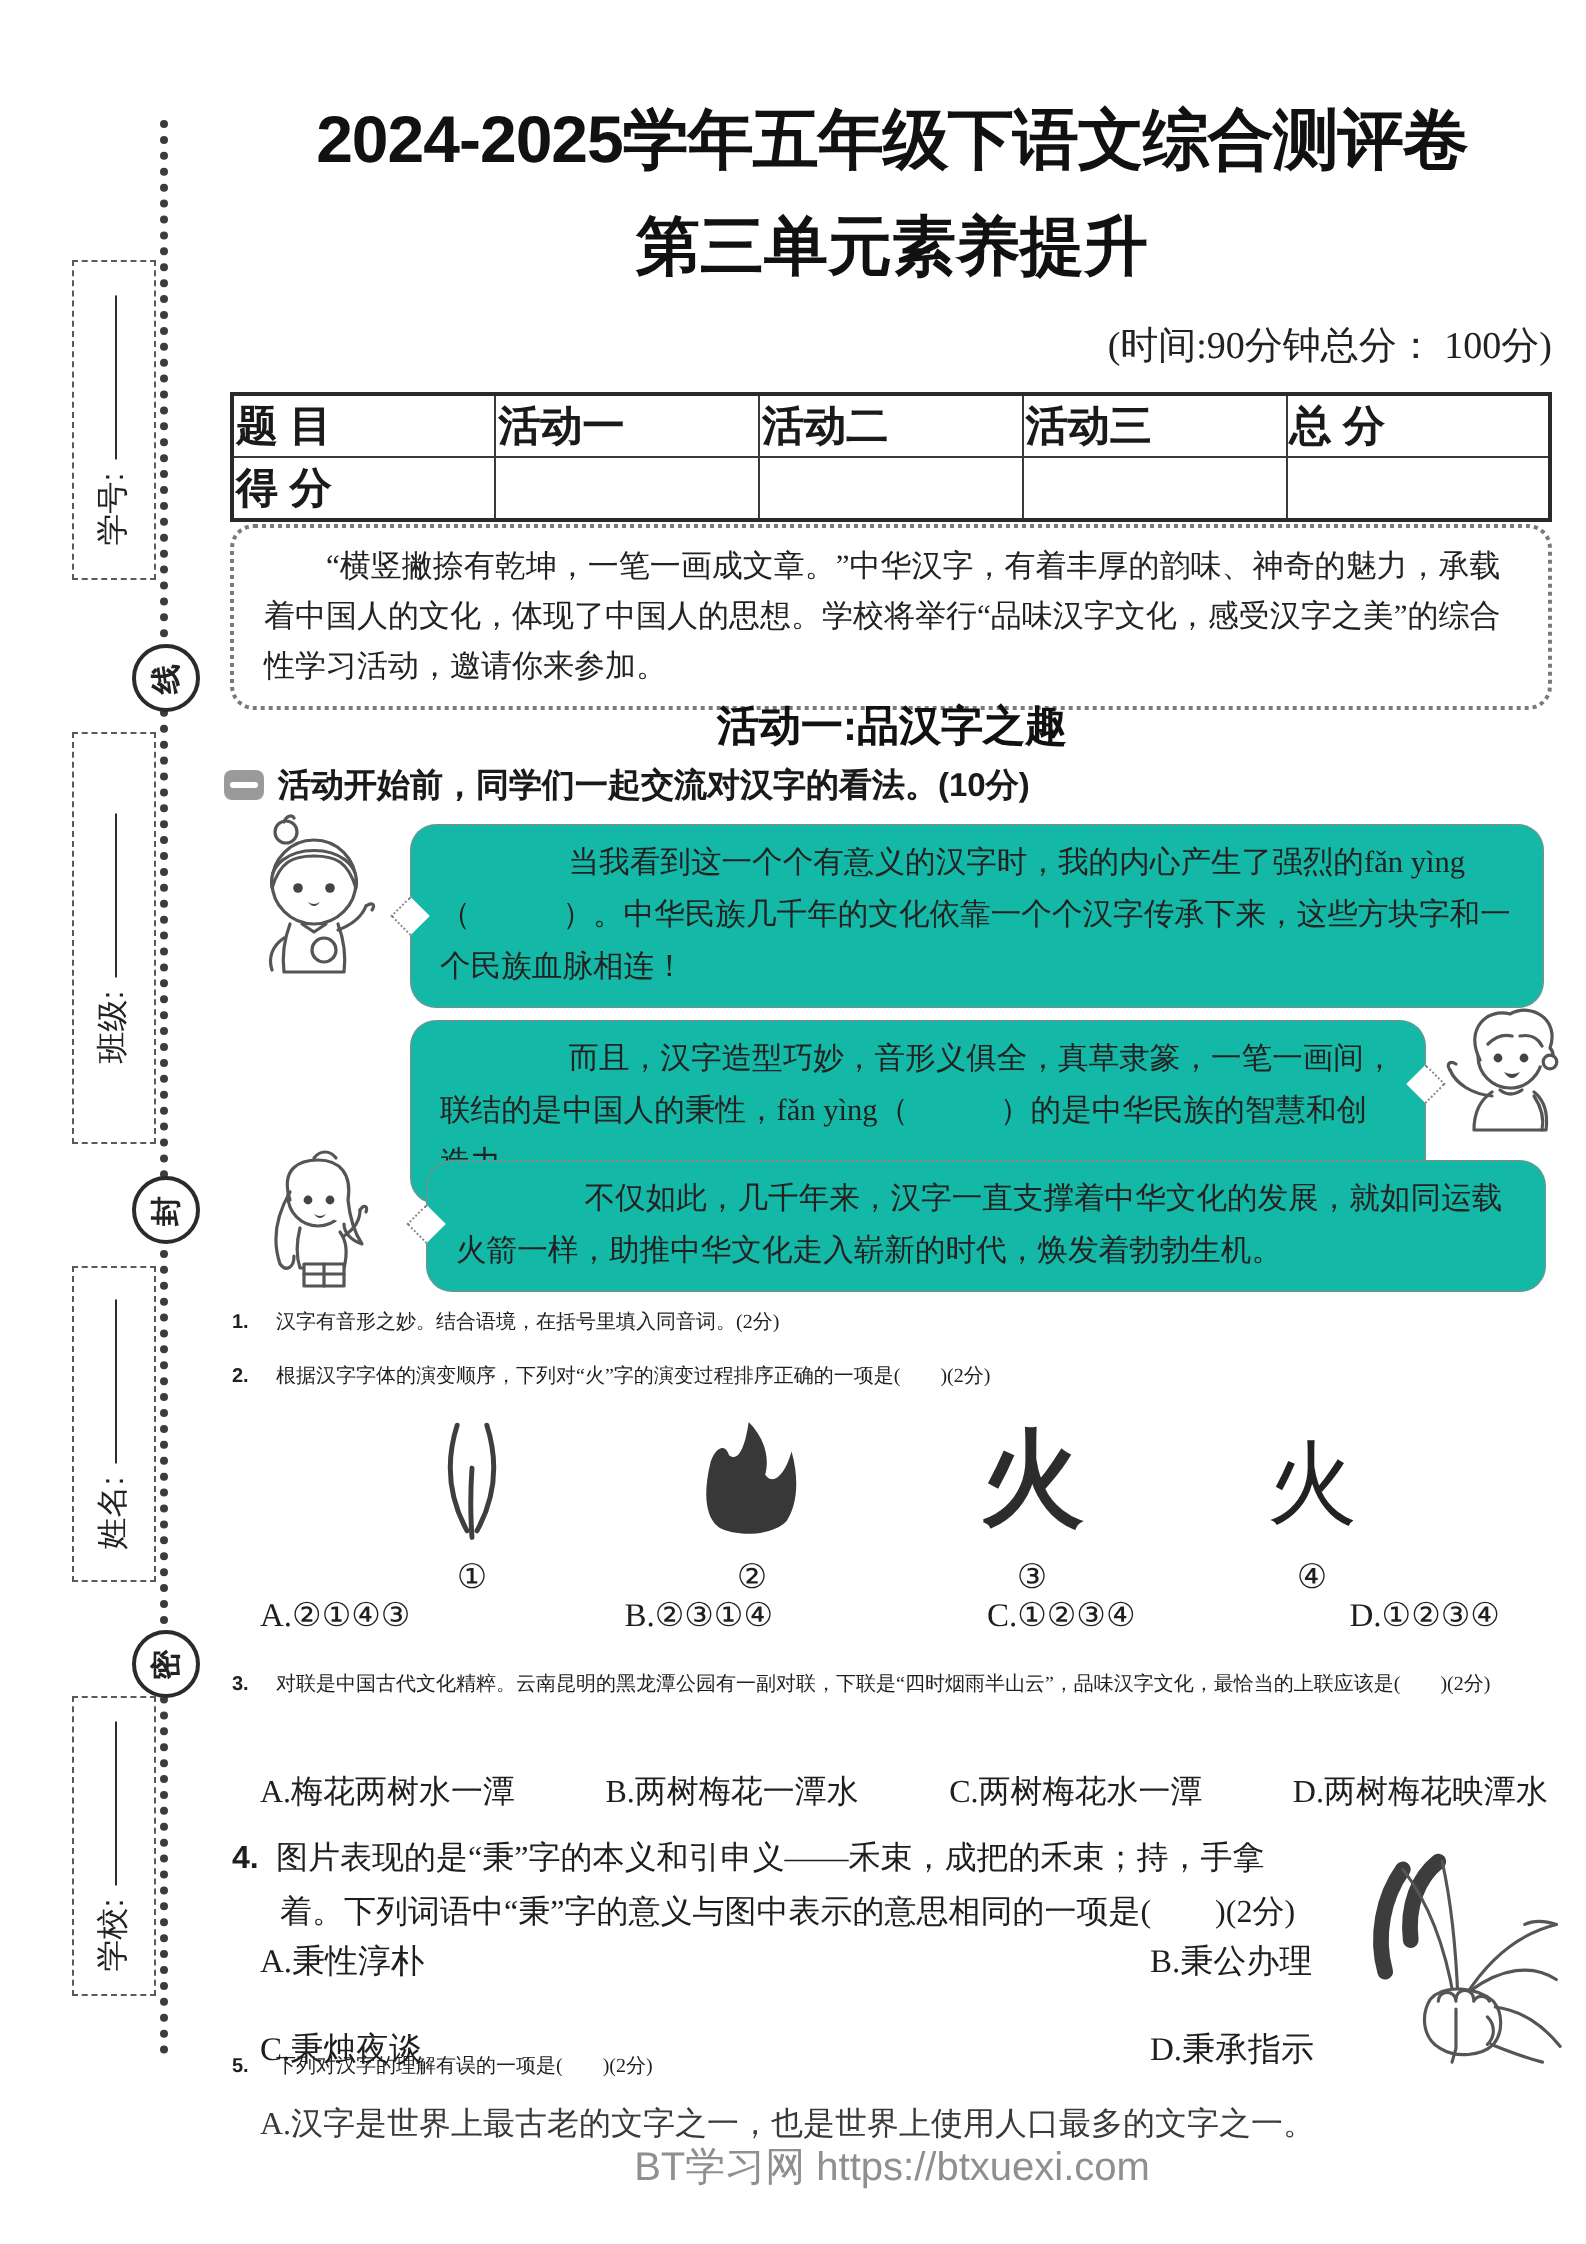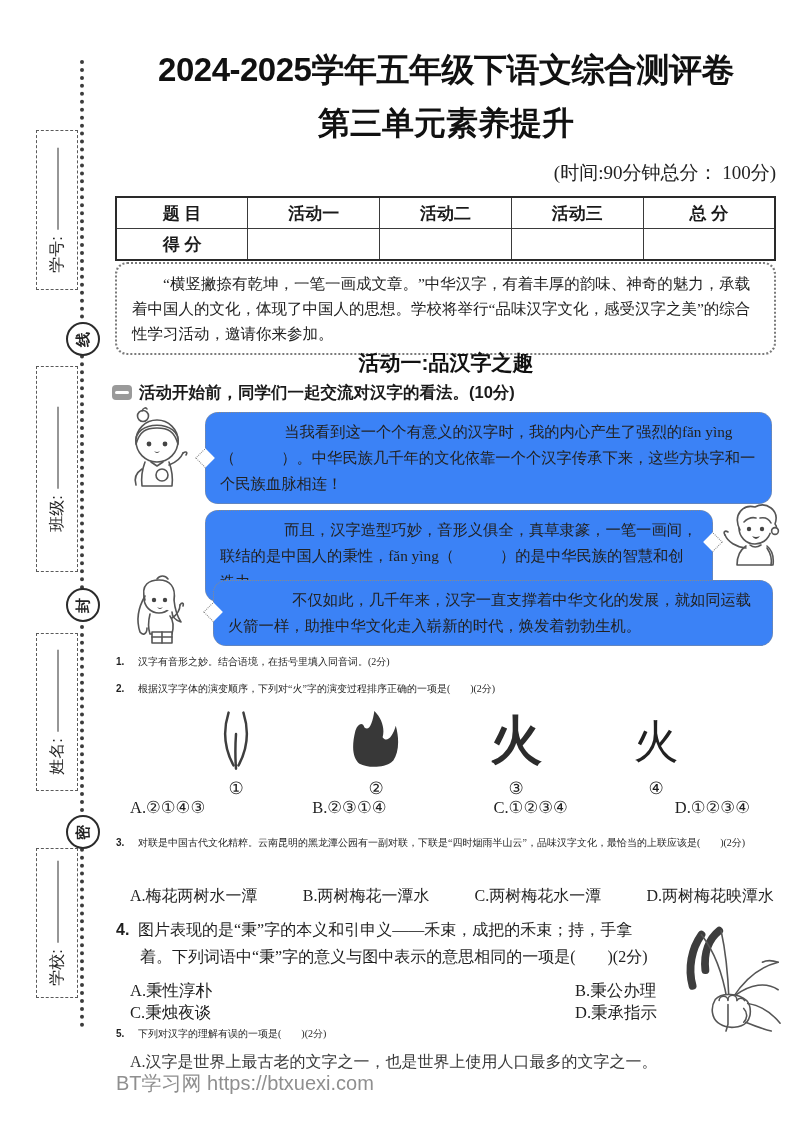--- a/index.html
+++ b/index.html
@@ -20,61 +20,61 @@
 
   
   .title1{left:116px;top:48px;width:660px;text-align:center;font-family:"Liberation Sans","DejaVu Sans",sans-serif;
           font-weight:800;font-size:33px;letter-spacing:-0.5px;color:#111;}
   .title2{left:116px;top:102px;width:660px;text-align:center;font-family:"Liberation Sans","DejaVu Sans",sans-serif;
           font-weight:800;font-size:32px;color:#111;}
   .time-line{left:116px;top:160px;width:660px;text-align:right;font-size:19px;color:#222;}
 
   
   .score-table{position:absolute;left:115px;top:196px;width:661px;border-collapse:collapse;table-layout:fixed;}
-  .score-table td{border:1px solid #3a3a3a;height:28px;text-align:center;
-                  font-family:"Liberation Sans","DejaVu Sans",sans-serif;font-size:17px;font-weight:bold;color:#1a1a1a;}
+  .score-table td{border:1px solid #3a3a3a;height:28px;text-align:left;
+                  font-family:"Liberation Sans","DejaVu Sans",sans-serif;font-size:21px;font-weight:bold;color:#1a1a1a;}
   .score-table{border:2px solid #2a2a2a;}
 
   
   .intro-box{left:115px;top:262px;width:661px;box-sizing:border-box;border:2px dotted #7a7a7a;border-radius:12px;
              padding:7px 15px;font-size:15.5px;line-height:25px;color:#222;}
   .intro-box p{margin:0;text-indent:2em;}
 
   .sec-title{left:116px;top:349px;width:660px;text-align:center;
              font-family:"Liberation Sans","DejaVu Sans",sans-serif;font-weight:800;font-size:21px;color:#111;}
   .lead-row{left:112px;top:382px;width:668px;display:flex;gap:7px;
             font-family:"Liberation Sans","DejaVu Sans",sans-serif;font-weight:700;font-size:16.5px;color:#1a1a1a;}
   .lead-icon{flex:0 0 20px;width:20px;height:15px;background:#9a9a9a;border-radius:4px;margin-top:3px;position:relative;}
   .lead-icon::after{content:"";position:absolute;left:3px;right:3px;top:6px;height:3px;background:#fff;border-radius:2px;}
 
   
   .bubble{position:absolute;box-sizing:border-box;border:1.6px dotted #8a8a8a;border-radius:13px;
-          padding:6px 14px;font-size:15.3px;line-height:26px;color:#222;background:#3b82f6;}
+          padding:6px 14px;font-size:15.3px;line-height:26px;color:#222;background:#14b8a6;}
   .bubble p{margin:0;text-indent:4.2em;}
   .tail{position:absolute;width:13px;height:13px;background:#fff;}
   .tail-l{left:-8px;border-left:1.6px dotted #8a8a8a;border-bottom:1.6px dotted #8a8a8a;transform:rotate(45deg);}
   .tail-r{right:-8px;border-right:1.6px dotted #8a8a8a;border-top:1.6px dotted #8a8a8a;transform:rotate(45deg);}
   .avatar svg{display:block;}
 
   
   .q{position:absolute;left:116px;width:662px;font-size:10px;line-height:26px;color:#1f1f1f;padding-left:24px;box-sizing:border-box;}
   .qn{display:inline-block;width:22px;margin-left:-24px;font-family:"Liberation Sans","DejaVu Sans",sans-serif;font-weight:800;}
   .glyph-row{left:116px;top:702px;width:660px;display:flex;justify-content:center;gap:52px;}
   .gcell{width:88px;text-align:center;}
   .gimg{height:70px;display:flex;align-items:flex-end;justify-content:center;}
   .fire3{font-size:52px;font-weight:bold;line-height:62px;color:#2c2c2c;}
   .fire4{font-size:45px;line-height:60px;color:#222;}
   .glabel{font-size:17px;margin-top:6px;color:#1f1f1f;}
   .optrow{position:absolute;display:flex;justify-content:space-between;font-size:16.5px;color:#1f1f1f;}
   .q4-wrap{position:absolute;left:116px;top:916px;width:662px;}
   .q4-text{padding-left:24px;padding-right:128px;font-size:16px;line-height:27px;box-sizing:border-box;}
-  .q4-opts{display:grid;grid-template-columns:445px auto;row-gap:0;margin-top:10px;padding-left:14px;font-size:16.5px;}
+  .q4-opts{display:grid;grid-template-columns:445px auto;row-gap:22px;margin-top:0;padding-left:14px;font-size:16.5px;}
   .grain{position:absolute;right:-8px;top:4px;}
   .q5a{position:absolute;left:130px;top:1052px;font-size:16px;color:#3a3a3a;}
-  .footer{position:absolute;left:116px;top:1070px;width:660px;color:#8f8f8f;
+  .footer{position:absolute;left:116px;top:1070px;width:660px;text-align:center;color:#8f8f8f;
           font-family:"Liberation Sans","DejaVu Sans",sans-serif;font-size:20px;}
   .lineart{stroke:#555;fill:none;stroke-width:1.6;stroke-linecap:round;stroke-linejoin:round;}
 </style>
 </head>
 <body>
 
 <div class="page">
 
   <div class="cut-line"></div>
 

